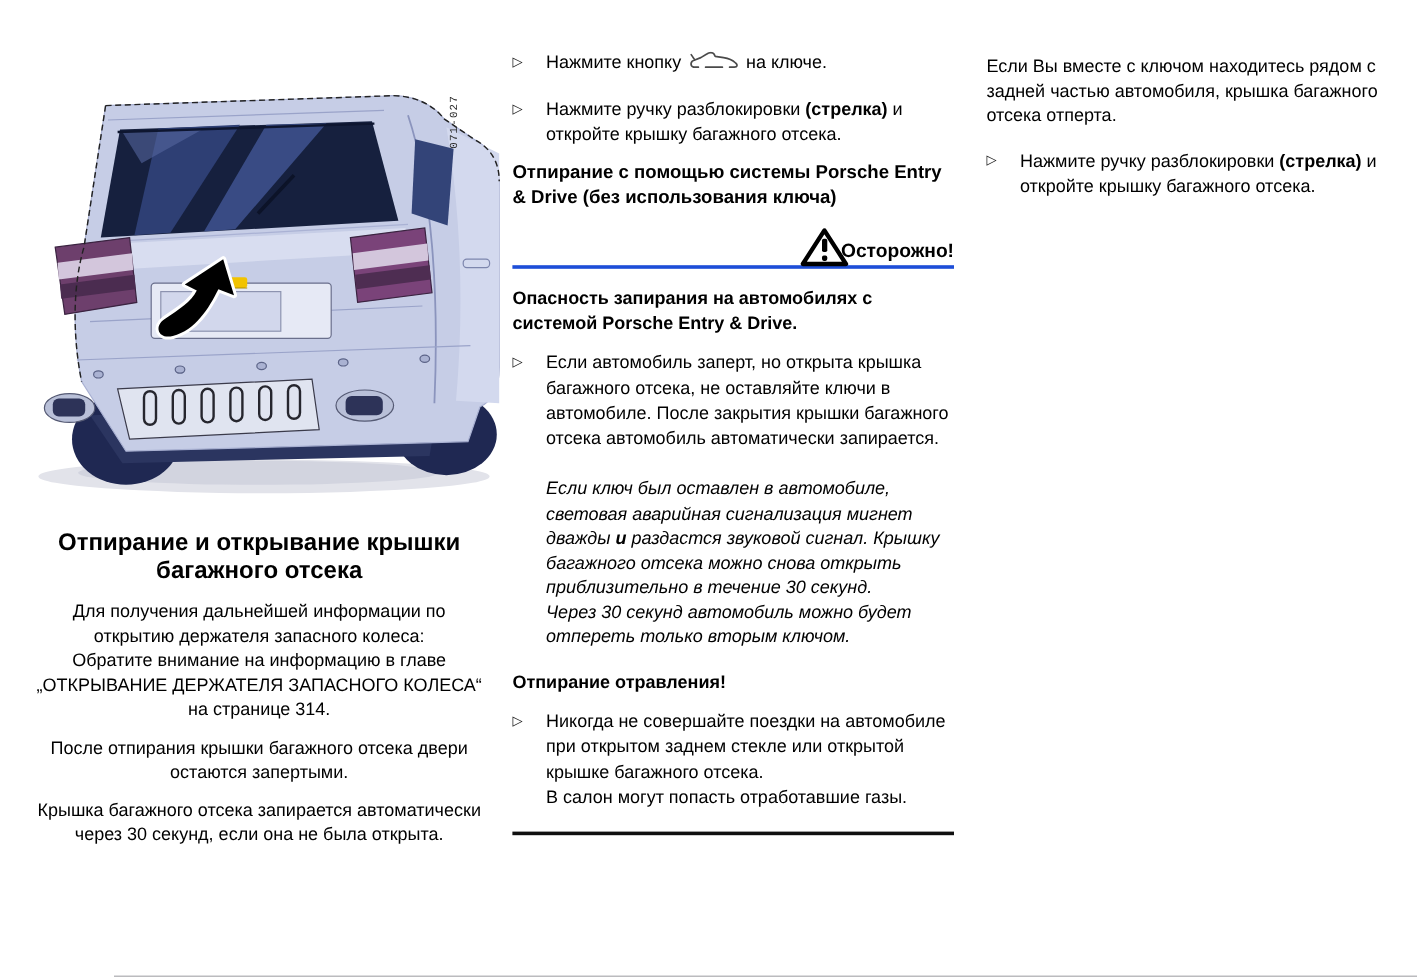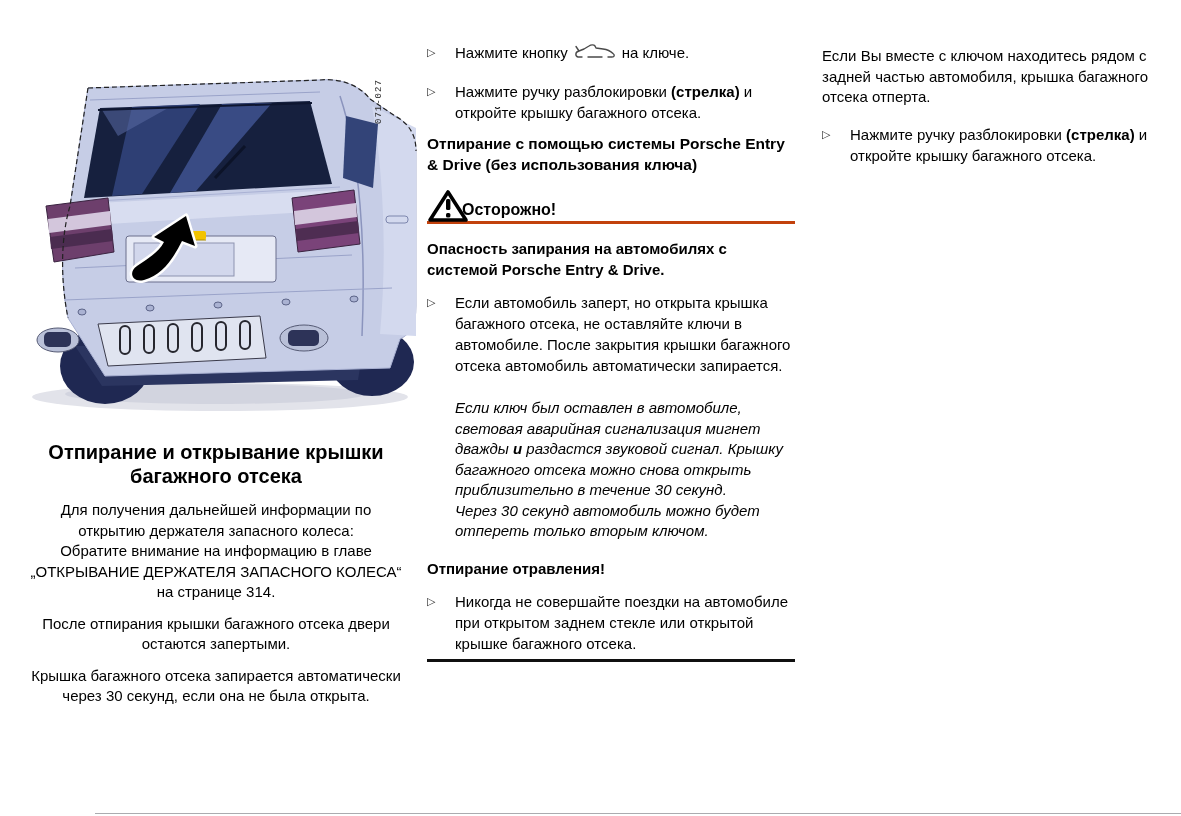--- a/index.html
+++ b/index.html
@@ -11,24 +11,24 @@
   .col-right{left:822px;top:46px;width:345px;}
   h1{font-size:20px;line-height:24px;font-weight:bold;margin:0 0 12px 0;}
   .subhead{font-size:15.5px;line-height:21px;font-weight:bold;margin:0 0 16px 0;}
   p{font-size:15px;line-height:20.5px;margin:0 0 11px 0;}
   .pline{display:block;}
   .bullet{display:flex;font-size:15px;line-height:21px;margin:0 0 20px 0;}
   .bullet .marker{flex:0 0 28px;font-size:11px;line-height:21px;color:#222;}
   .bullet .btext{flex:1;}
   .b{font-weight:bold;}
   .warnhead{position:relative;display:flex;align-items:flex-end;height:30px;
-            border-bottom:3px solid #c2410c;margin:0 0 0 0;}
+            border-bottom:3px solid #1d4ed8;margin:0 0 0 0;justify-content:flex-end;}
   .warnhead .wtri{margin-bottom:-2px;}
   .warnhead .wlabel{font-size:16px;font-weight:bold;margin-left:-7px;margin-bottom:2px;}
-  .warnbody{padding-top:14px;border-bottom:3px solid #101010;padding-bottom:5px;}
+  .warnbody{padding-top:14px;border-bottom:3px solid #101010;padding-bottom:18px;}
   .warnbold{font-size:15px;line-height:21px;font-weight:bold;margin:0 0 12px 0;}
   .warnpara{margin:22px 0 16px 28px;font-style:italic;}
   .keyicon{display:inline-block;vertical-align:-3px;margin:0 6px;}
   .figure{position:absolute;left:20px;top:66px;width:400px;height:352px;}
   .fig-label{position:absolute;left:372px;top:44px;height:80px;width:14px;
              font-family:"Liberation Mono",monospace;font-size:9px;letter-spacing:1px;
              color:#2a2a2a;writing-mode:vertical-rl;transform:rotate(180deg);line-height:14px;}
   .footer-rule{position:absolute;left:95px;top:813px;width:1086px;height:1px;background:#ababaf;}
 </style>
 </head>
@@ -178,20 +178,21 @@
         <span>Если ключ был оставлен в автомобиле, световая аварийная сигнализация мигнет дважды </span><span class="b">и</span><span> раздастся звуковой сигнал. Крышку багажного отсека можно снова открыть приблизительно в течение 30 секунд.</span>
         <span class="pline">Через 30 секунд автомобиль можно будет отпереть только вторым ключом.</span>
       </p>
 
       <div class="warnbold">Отпирание отравления!</div>
 
       <div class="bullet" style="margin-bottom:0;">
         <span class="marker">▷</span>
         <span class="btext">
           <span class="pline">Никогда не совершайте поездки на автомобиле при открытом заднем стекле или открытой крышке багажного отсека.</span>
+          <span class="pline">В салон могут попасть отработавшие газы.</span>
         </span>
       </div>
     </div>
   </div>
 
   <div class="col col-right">
     <p style="margin-bottom:16px;">Если Вы вместе с ключом находитесь рядом с задней частью автомобиля, крышка багажного отсека отперта.</p>
     <div class="bullet">
       <span class="marker">▷</span>
       <span class="btext">

